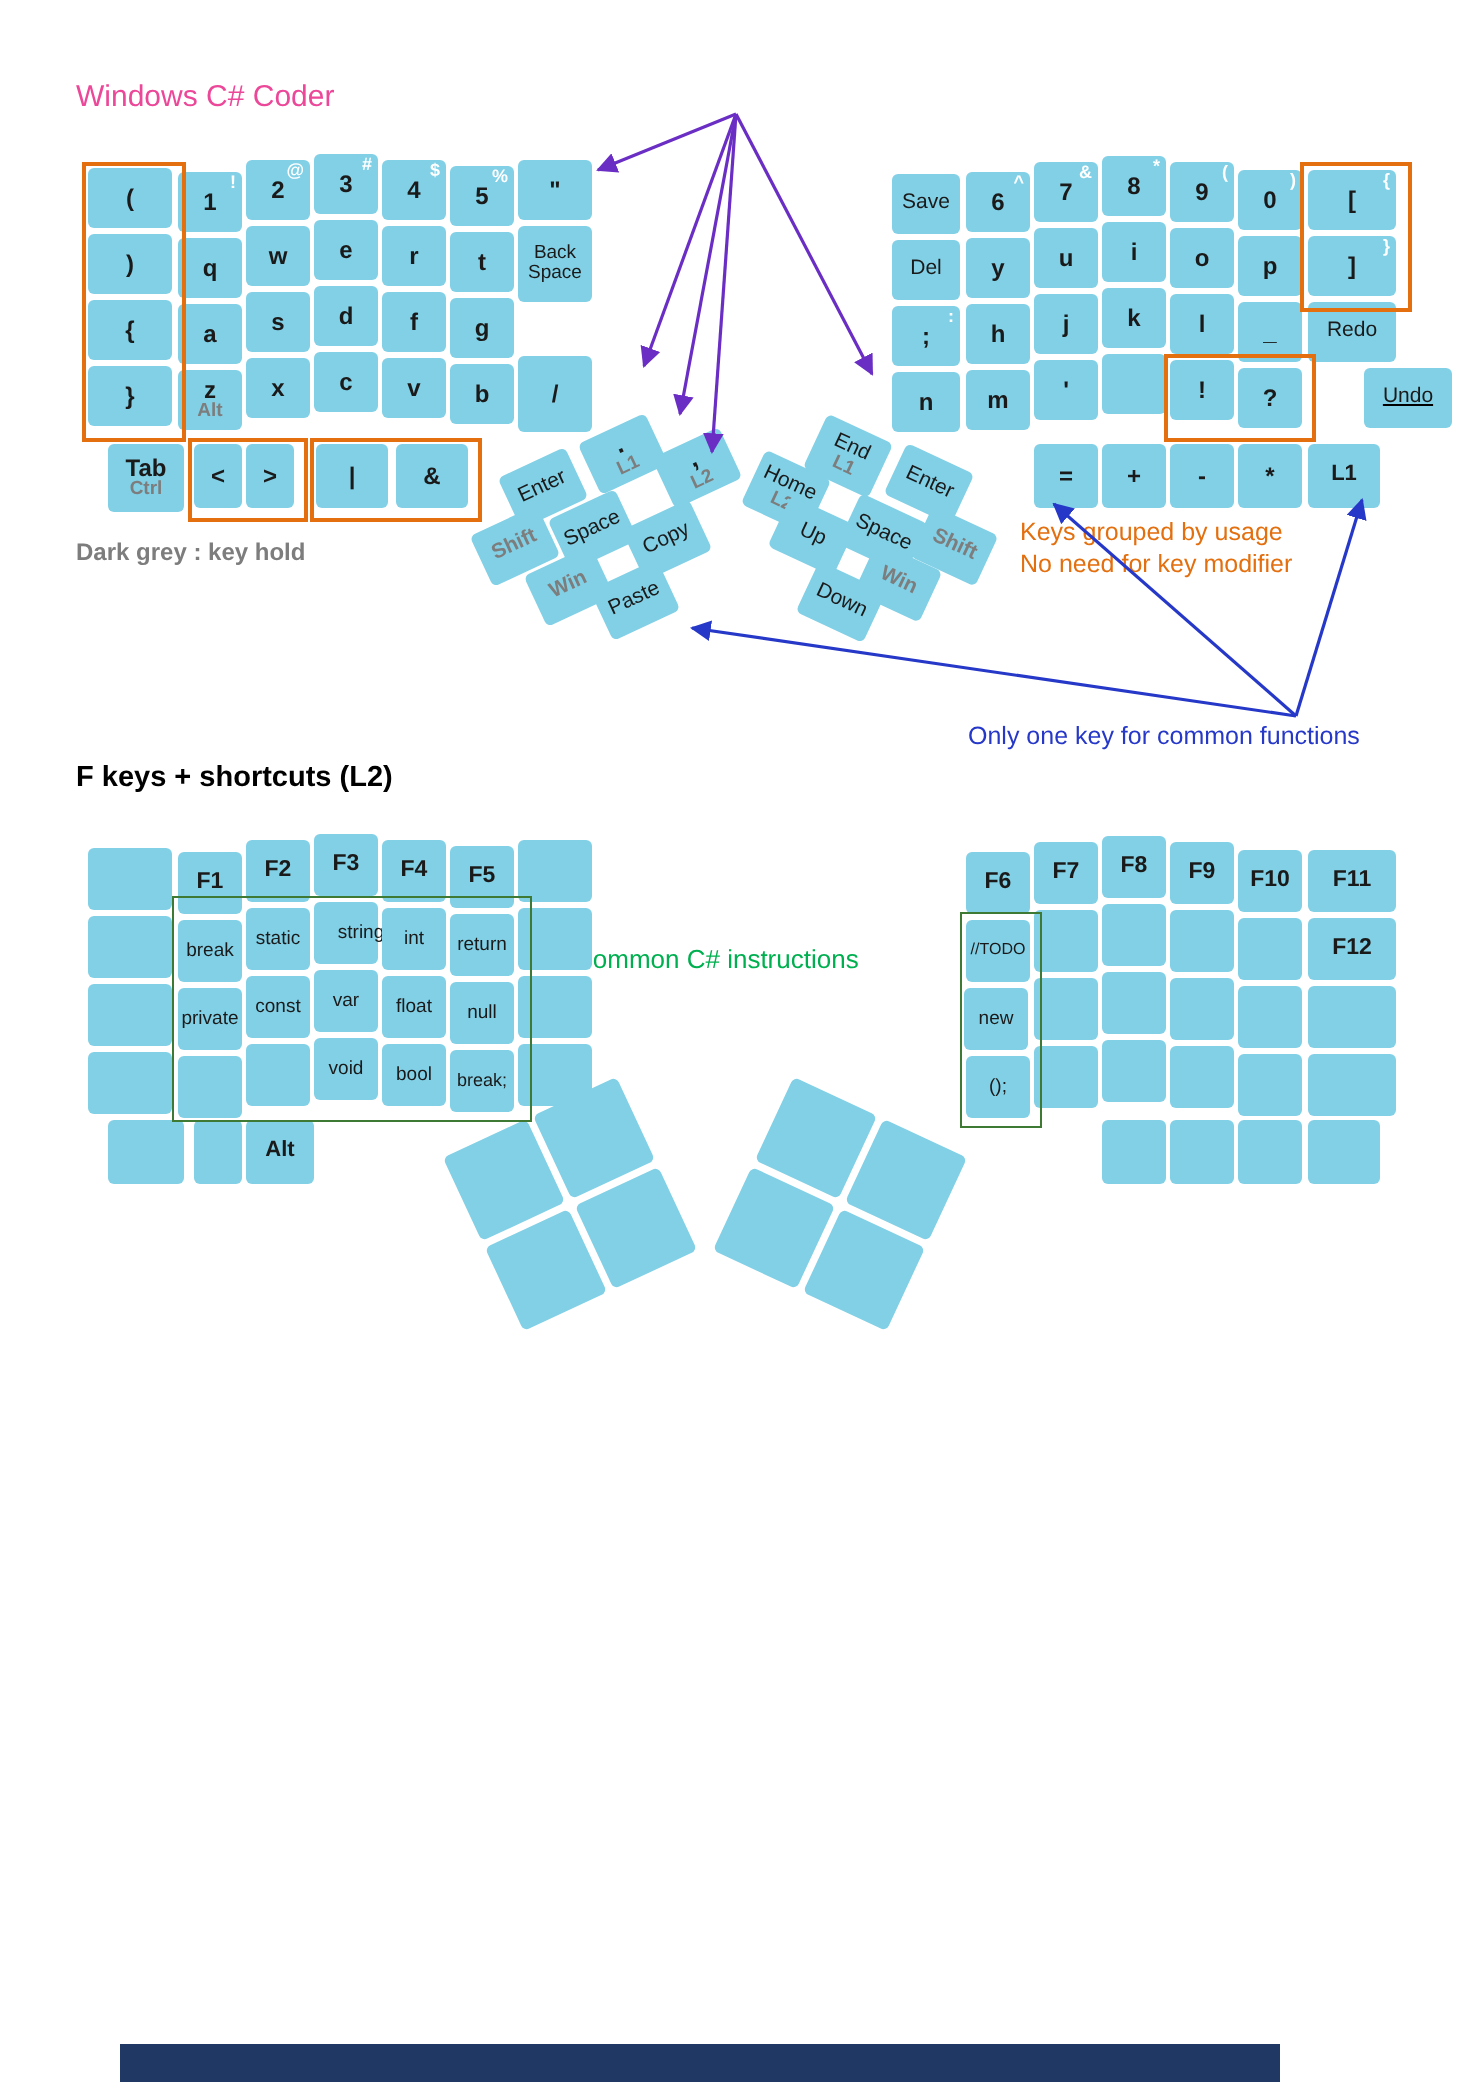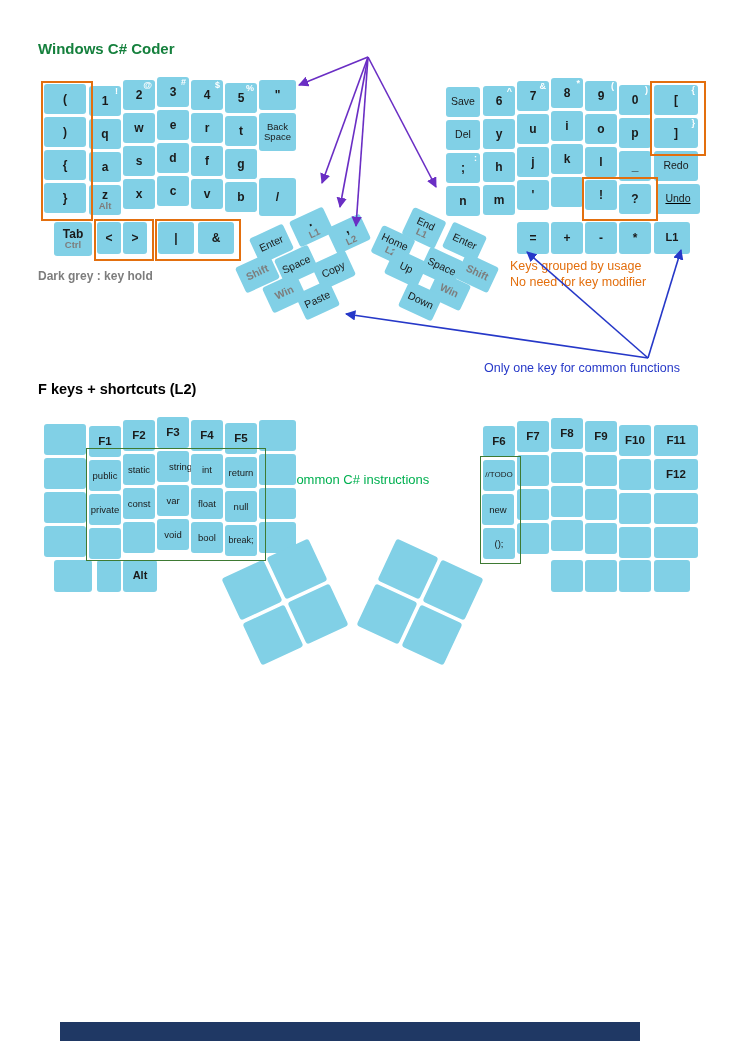--- a/index.html
+++ b/index.html
@@ -18,21 +18,21 @@
   .klabel.plain{font-weight:normal;font-size:10.5px;}
   .klabel.hold{color:var(--grey,#7d7d7d);font-size:10.5px;}
   .klabel.big{font-size:13px;}
   .ksub{font-weight:bold;font-size:9.5px;color:var(--grey,#7d7d7d);}
   .ksup{position:absolute;top:1px;right:3px;font-weight:bold;font-size:9px;color:#ffffff;}
   
   .hl{position:absolute;border:2px solid var(--orange,#e36f0e);pointer-events:none;}
   .hl.green{border:1.5px solid var(--green-box,#3e7a33);}
   
   .t{position:absolute;white-space:nowrap;}
-  .title1{left:38px;top:40px;font-size:15px;font-weight:bold;color:#15803d;}
+  .title1{left:38px;top:40px;font-size:15px;font-weight:normal;color:#ec4899;}
   .title2{left:38px;top:381px;font-size:14.5px;font-weight:bold;color:#000;}
   .easy{left:249px;top:32px;font-size:13px;color:var(--purple,#6a2ec4);}
   .greynote{left:38px;top:269px;font-size:12px;font-weight:bold;color:var(--grey,#7d7d7d);}
   .orange-note{font-size:12.5px;color:var(--orange,#e36f0e);}
   .o1{left:510px;top:259px;text-align:right;}
   .o2{left:510px;top:275px;}
   .bluenote{left:484px;top:361px;font-size:12.5px;color:var(--blue,#2638c8);}
   .greennote{left:287px;top:472px;font-size:13px;color:var(--green-text,#00b050);}
   
   #arrows{position:absolute;left:0;top:0;pointer-events:none;}
@@ -235,21 +235,21 @@
       <div class="key" style="left: 517px; top: 180px; width: 32px; height: 30px;">
         <div class="klabel">'</div>
       </div>
       <div class="key" style="left: 551px; top: 177px; width: 32px; height: 30px;"></div>
       <div class="key" style="left: 585px; top: 180px; width: 32px; height: 30px;">
         <div class="klabel">!</div>
       </div>
       <div class="key" style="left: 619px; top: 184px; width: 32px; height: 30px;">
         <div class="klabel">?</div>
       </div>
-      <div class="key" style="left: 656px; top: 184px; width: 44px; height: 30px; text-decoration: underline;">
+      <div class="key" style="left: 682px; top: 184px; width: 44px; height: 30px; text-decoration: underline;">
         <div class="klabel plain">Undo</div>
       </div>
       <div class="key" style="left: 517px; top: 222px; width: 32px; height: 32px;">
         <div class="klabel">=</div>
       </div>
       <div class="key" style="left: 551px; top: 222px; width: 32px; height: 32px;">
         <div class="klabel">+</div>
       </div>
       <div class="key" style="left: 585px; top: 222px; width: 32px; height: 32px;">
         <div class="klabel">-</div>
@@ -324,21 +324,21 @@
       </div>
       <div class="key" style="left: 191px; top: 420px; width: 32px; height: 31px;">
         <div class="klabel" style="font-size: 11.5px;">F4</div>
       </div>
       <div class="key" style="left: 225px; top: 423px; width: 32px; height: 31px;">
         <div class="klabel" style="font-size: 11.5px;">F5</div>
       </div>
       <div class="key" style="left: 259px; top: 420px; width: 37px; height: 31px;"></div>
       <div class="key" style="left: 44px; top: 458px; width: 42px; height: 31px;"></div>
       <div class="key" style="left: 89px; top: 460px; width: 32px; height: 31px;">
-        <div class="klabel plain" style="font-size: 9.5px;">public</div>
+        <div class="klabel plain" style="font-size: 9.5px;">break</div>
       </div>
       <div class="key" style="left: 123px; top: 454px; width: 32px; height: 31px;">
         <div class="klabel plain" style="font-size: 9.5px;">static</div>
       </div>
       <div class="key" style="left: 157px; top: 451px; width: 32px; height: 31px; padding-left: 15px;">
         <div class="klabel plain" style="font-size: 9.5px;">string</div>
       </div>
       <div class="key" style="left: 191px; top: 454px; width: 32px; height: 31px;">
         <div class="klabel plain" style="font-size: 9.5px;">int</div>
       </div>

